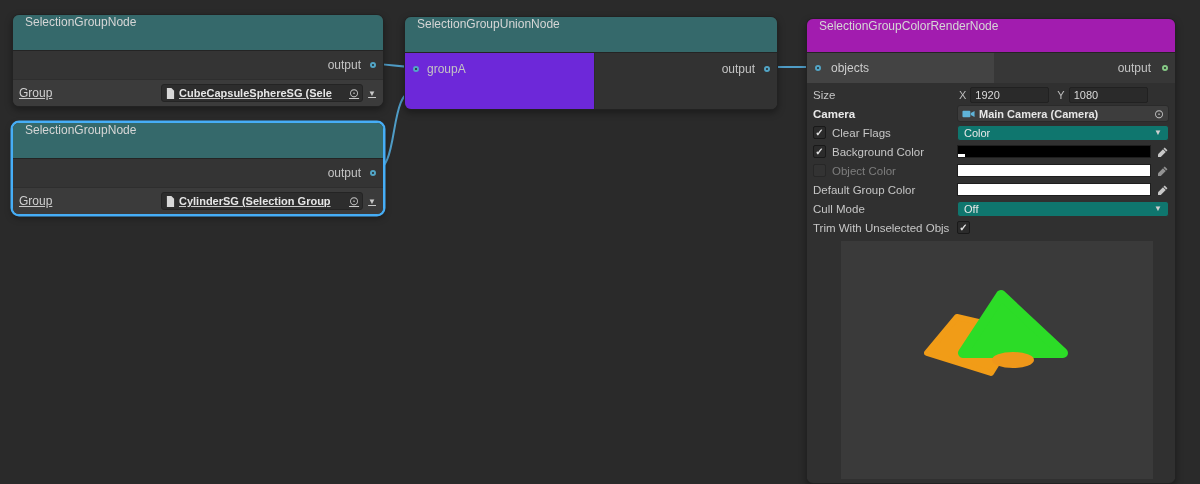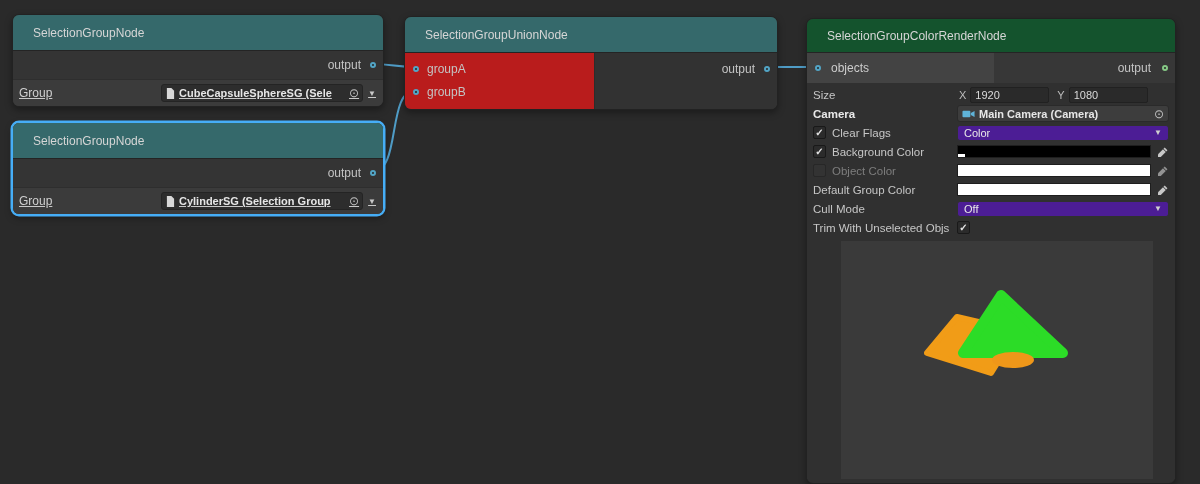--- a/index.html
+++ b/index.html
@@ -19,26 +19,26 @@
   .node {
     position:absolute;
     background:#393939;
     border:1px solid #222;
     border-radius:7px;
     box-shadow:0 3px 7px rgba(0,0,0,.35);
   }
   .node.selected { box-shadow:0 0 0 1.5px #46aef7, 0 3px 7px rgba(0,0,0,.35); border-color:#46aef7; }
 
   .node-header {
-    height:36px; display:flex; align-items:center;
-    padding:0 20px; font-size:12px; color:#d6d6d6;
+    height:36px; display:flex; align-items:flex-start;
+    padding:0 12px; font-size:12px; color:#d6d6d6;
     border-radius:6px 6px 0 0; border-bottom:1px solid #242424;
   }
   .node-header.teal { background:#35696b; }
-  .node-header.gray { background:#14532d; }
+  .node-header.gray { background:#a21caf; }
 
   .row { position:relative; display:flex; align-items:center; font-size:12px; }
   .out-row { height:28px; background:#343434; justify-content:flex-end; padding-right:22px; color:#c4c4c4; }
   .group-row { height:27px; background:#3b3b3b; border-top:1px solid #2e2e2e; border-radius:0 0 6px 6px; padding:0 7px 0 0;text-decoration:underline; }
 
   .port { position:absolute; width:6px; height:6px; border-radius:50%; border:2px solid #52a5c6; background:#262626; }
   .port.green { border-color:#86c986; }
   .port.pright { right:7px; top:50%; transform:translateY(-50%); }
   .port.pleft  { left:8px;  top:50%; transform:translateY(-50%); }
 
@@ -46,21 +46,21 @@
   .obj-field {
     flex:1; height:18px; display:flex; align-items:center; gap:4px;
     background:#2d2d2d; border:1px solid #242424; border-radius:3px;
     padding:0 2px 0 4px; overflow:hidden;
   }
   .obj-text { flex:1; overflow:hidden; white-space:nowrap; font-size:11px; font-weight:bold; color:#e6e6e6; }
   .picker { flex:none; font-size:12px; color:#bdbdbd; line-height:1; padding:0 1px; cursor:pointer; }
   .foldout { flex:none; font-size:8px; color:#c8c8c8; margin-left:5px; cursor:pointer; }
 
   .union-body { display:flex; height:56px; border-radius:0 0 6px 6px; overflow:hidden; }
-  .union-left { width:190px; background:#b91c1c; padding-top:4px; border-right:1px solid #2c2c2c; }
+  .union-left { width:190px; background:#6d28d9; padding-top:4px; border-right:1px solid #2c2c2c; }
   .union-right { flex:1; background:#323232; padding-top:4px; }
   .port-row { position:relative; height:23px; display:flex; align-items:center; padding-left:22px; font-size:12px; color:#c4c4c4; }
   .port-row.out { justify-content:flex-end; padding-right:22px; padding-left:0; }
 
   
   .render-ports { height:30px; display:flex; background:#373737; font-size:12px; }
   .render-objects { width:187px; position:relative; background:#434343; display:flex; align-items:center; padding-left:24px; color:#cdcdcd; }
   .render-output { flex:1; position:relative; display:flex; align-items:center; justify-content:flex-end; padding-right:24px; color:#c4c4c4; }
 
   .props { padding:2px 0 0 4px; background:#303030; }
@@ -84,21 +84,21 @@
     color:#dadada; font-size:11px; padding:0 4px; font-family:"Liberation Sans",sans-serif;
   }
 
   .inspector-obj {
     flex:1; height:17px; background:#3d3d3d; border:1px solid #2a2a2a; border-radius:3px;
     display:flex; align-items:center; gap:4px; padding:0 3px 0 4px; overflow:hidden;justify-content:flex-end;
   }
   .inspector-obj .obj-text { font-size:11px; }
 
   .dropdown {
-    flex:1; height:16px; background:#4c1d95; border:1px solid #303030; border-radius:3px;
+    flex:1; height:16px; background:#0f766e; border:1px solid #303030; border-radius:3px;
     display:flex; align-items:center; padding:0 6px; font-size:11px; color:#e8e8e8; cursor:pointer;
   }
   .dropdown .dd-arrow { margin-left:auto; font-size:8px; color:#cfcfcf; }
 
   .color-field { flex:1; height:13px; position:relative; border:1px solid #1e1e1e; cursor:pointer; }
   .color-field.black { background:#000; }
   .color-field.white { background:#fff; }
   .color-field.black::after { content:""; position:absolute; left:0; bottom:0; width:7px; height:3px; background:#fff; }
   .eyedropper { flex:none; margin-left:6px; display:flex; cursor:pointer; }
   .eyedropper.dim { opacity:.65; }
@@ -164,24 +164,20 @@
   <div class="node" style="left:404px; top:16px; width:374px;">
     <div class="node-header teal">
       <span>SelectionGroupUnionNode</span>
     </div>
     <div class="union-body">
       <div class="union-left">
         <div class="port-row">
           <span class="port pleft"></span>
           <span>groupA</span>
         </div>
-        <div class="port-row">
-          <span class="port pleft"></span>
-          <span>groupB</span>
-        </div>
       </div>
       <div class="union-right">
         <div class="port-row out">
           <span>output</span>
           <span class="port pright"></span>
         </div>
       </div>
     </div>
   </div>
 

